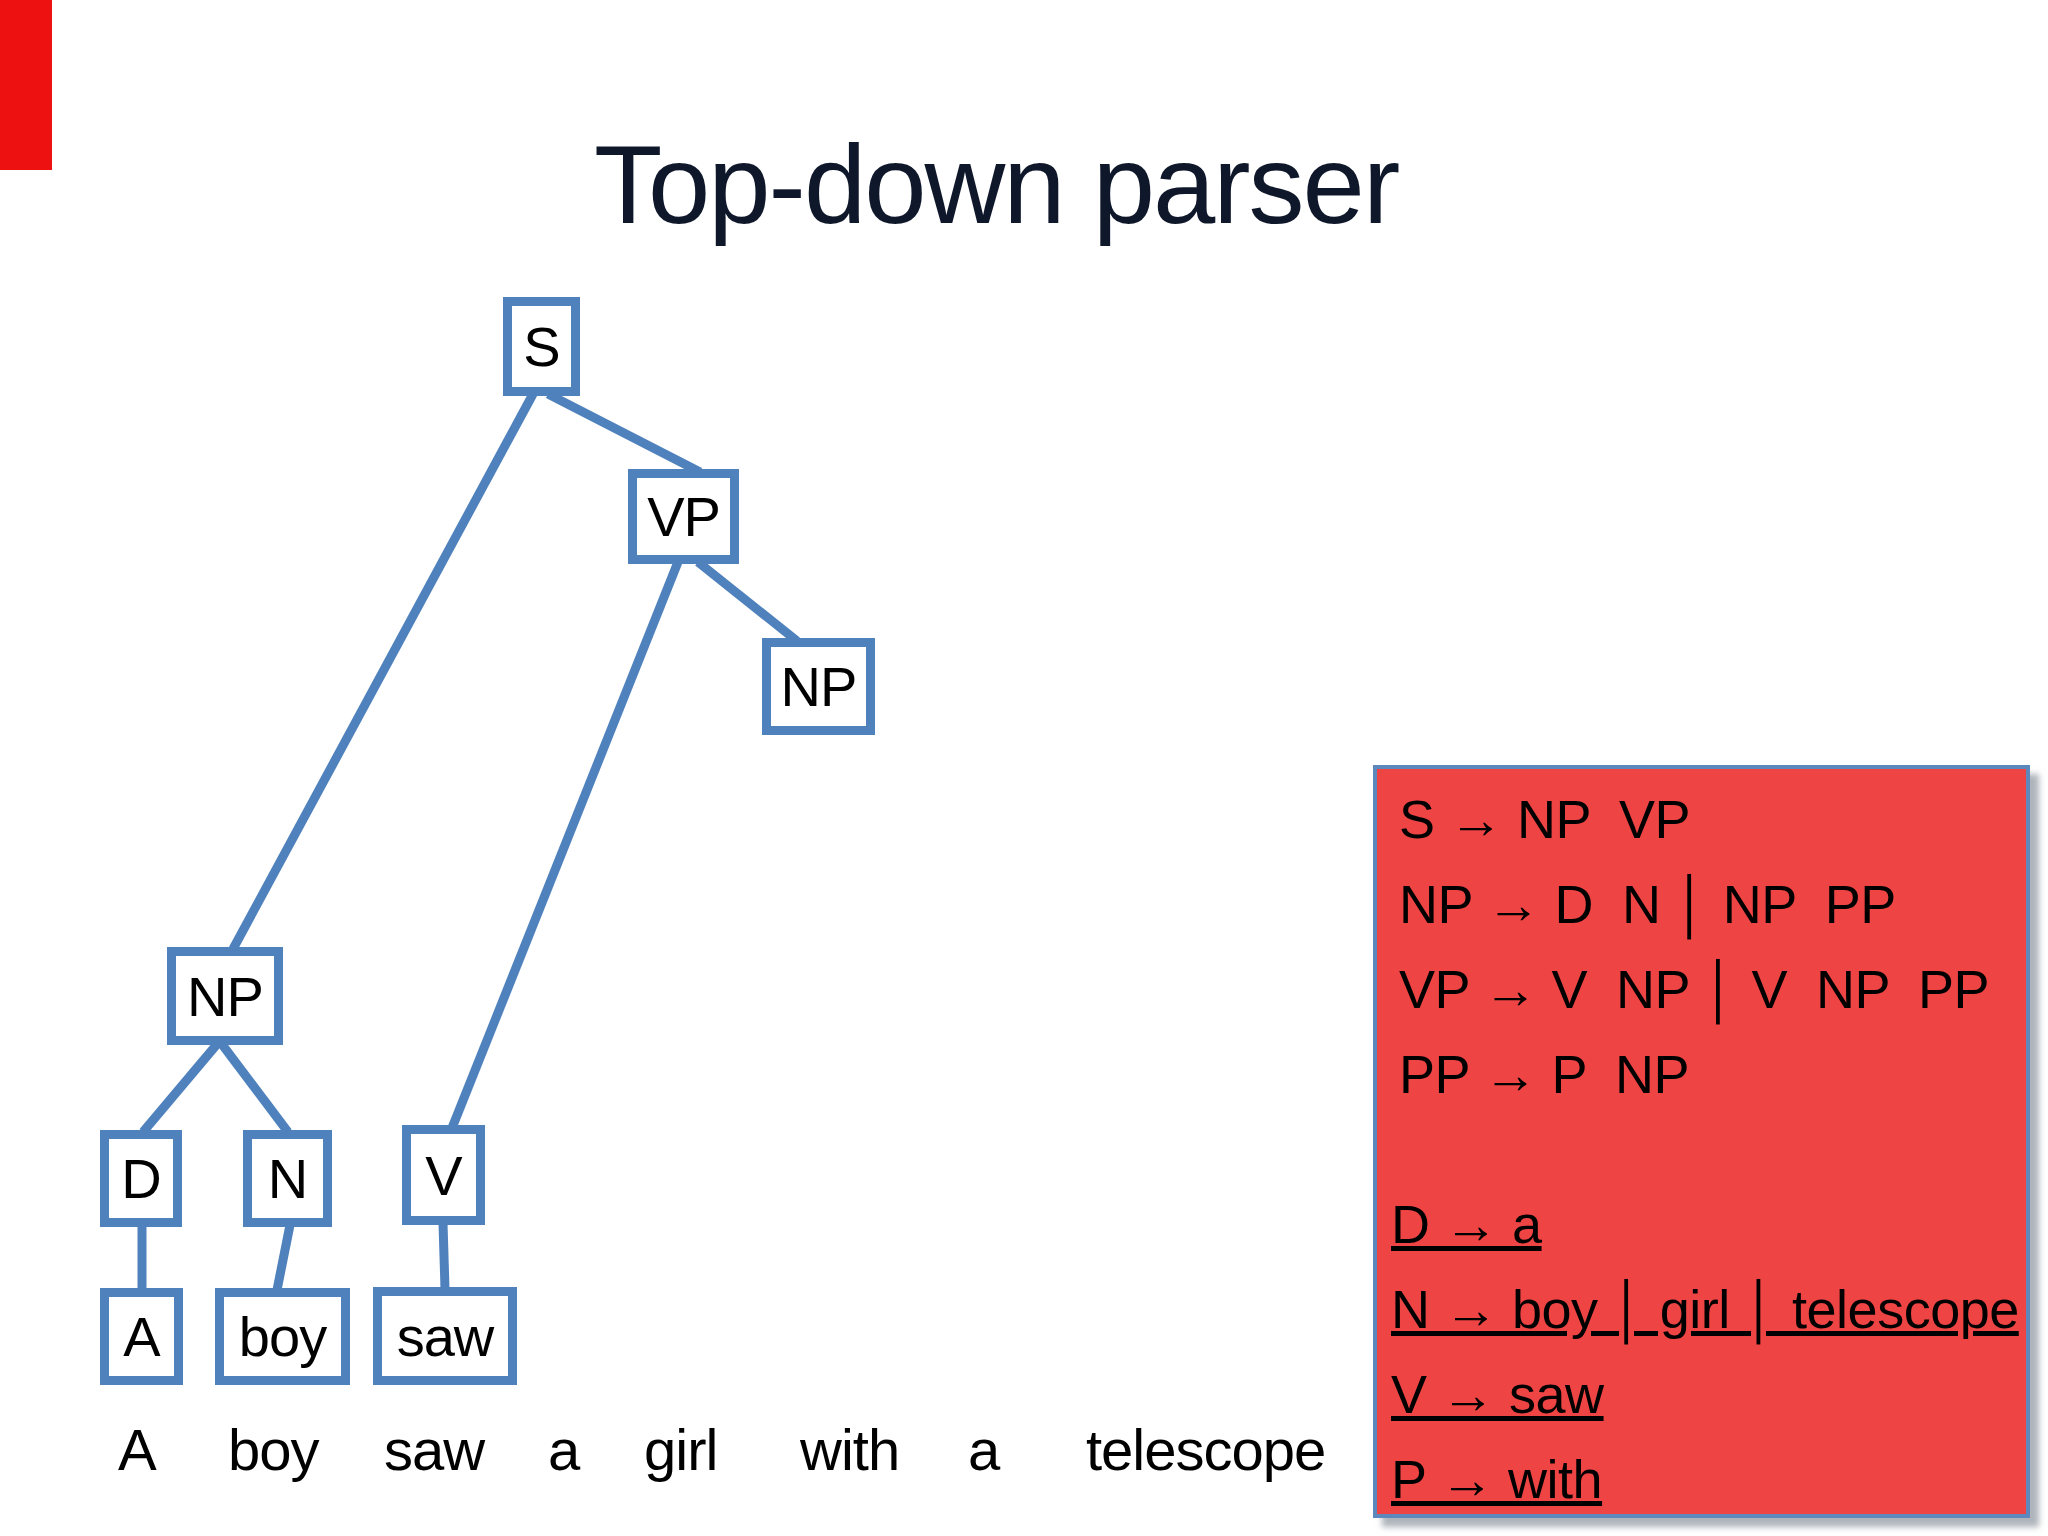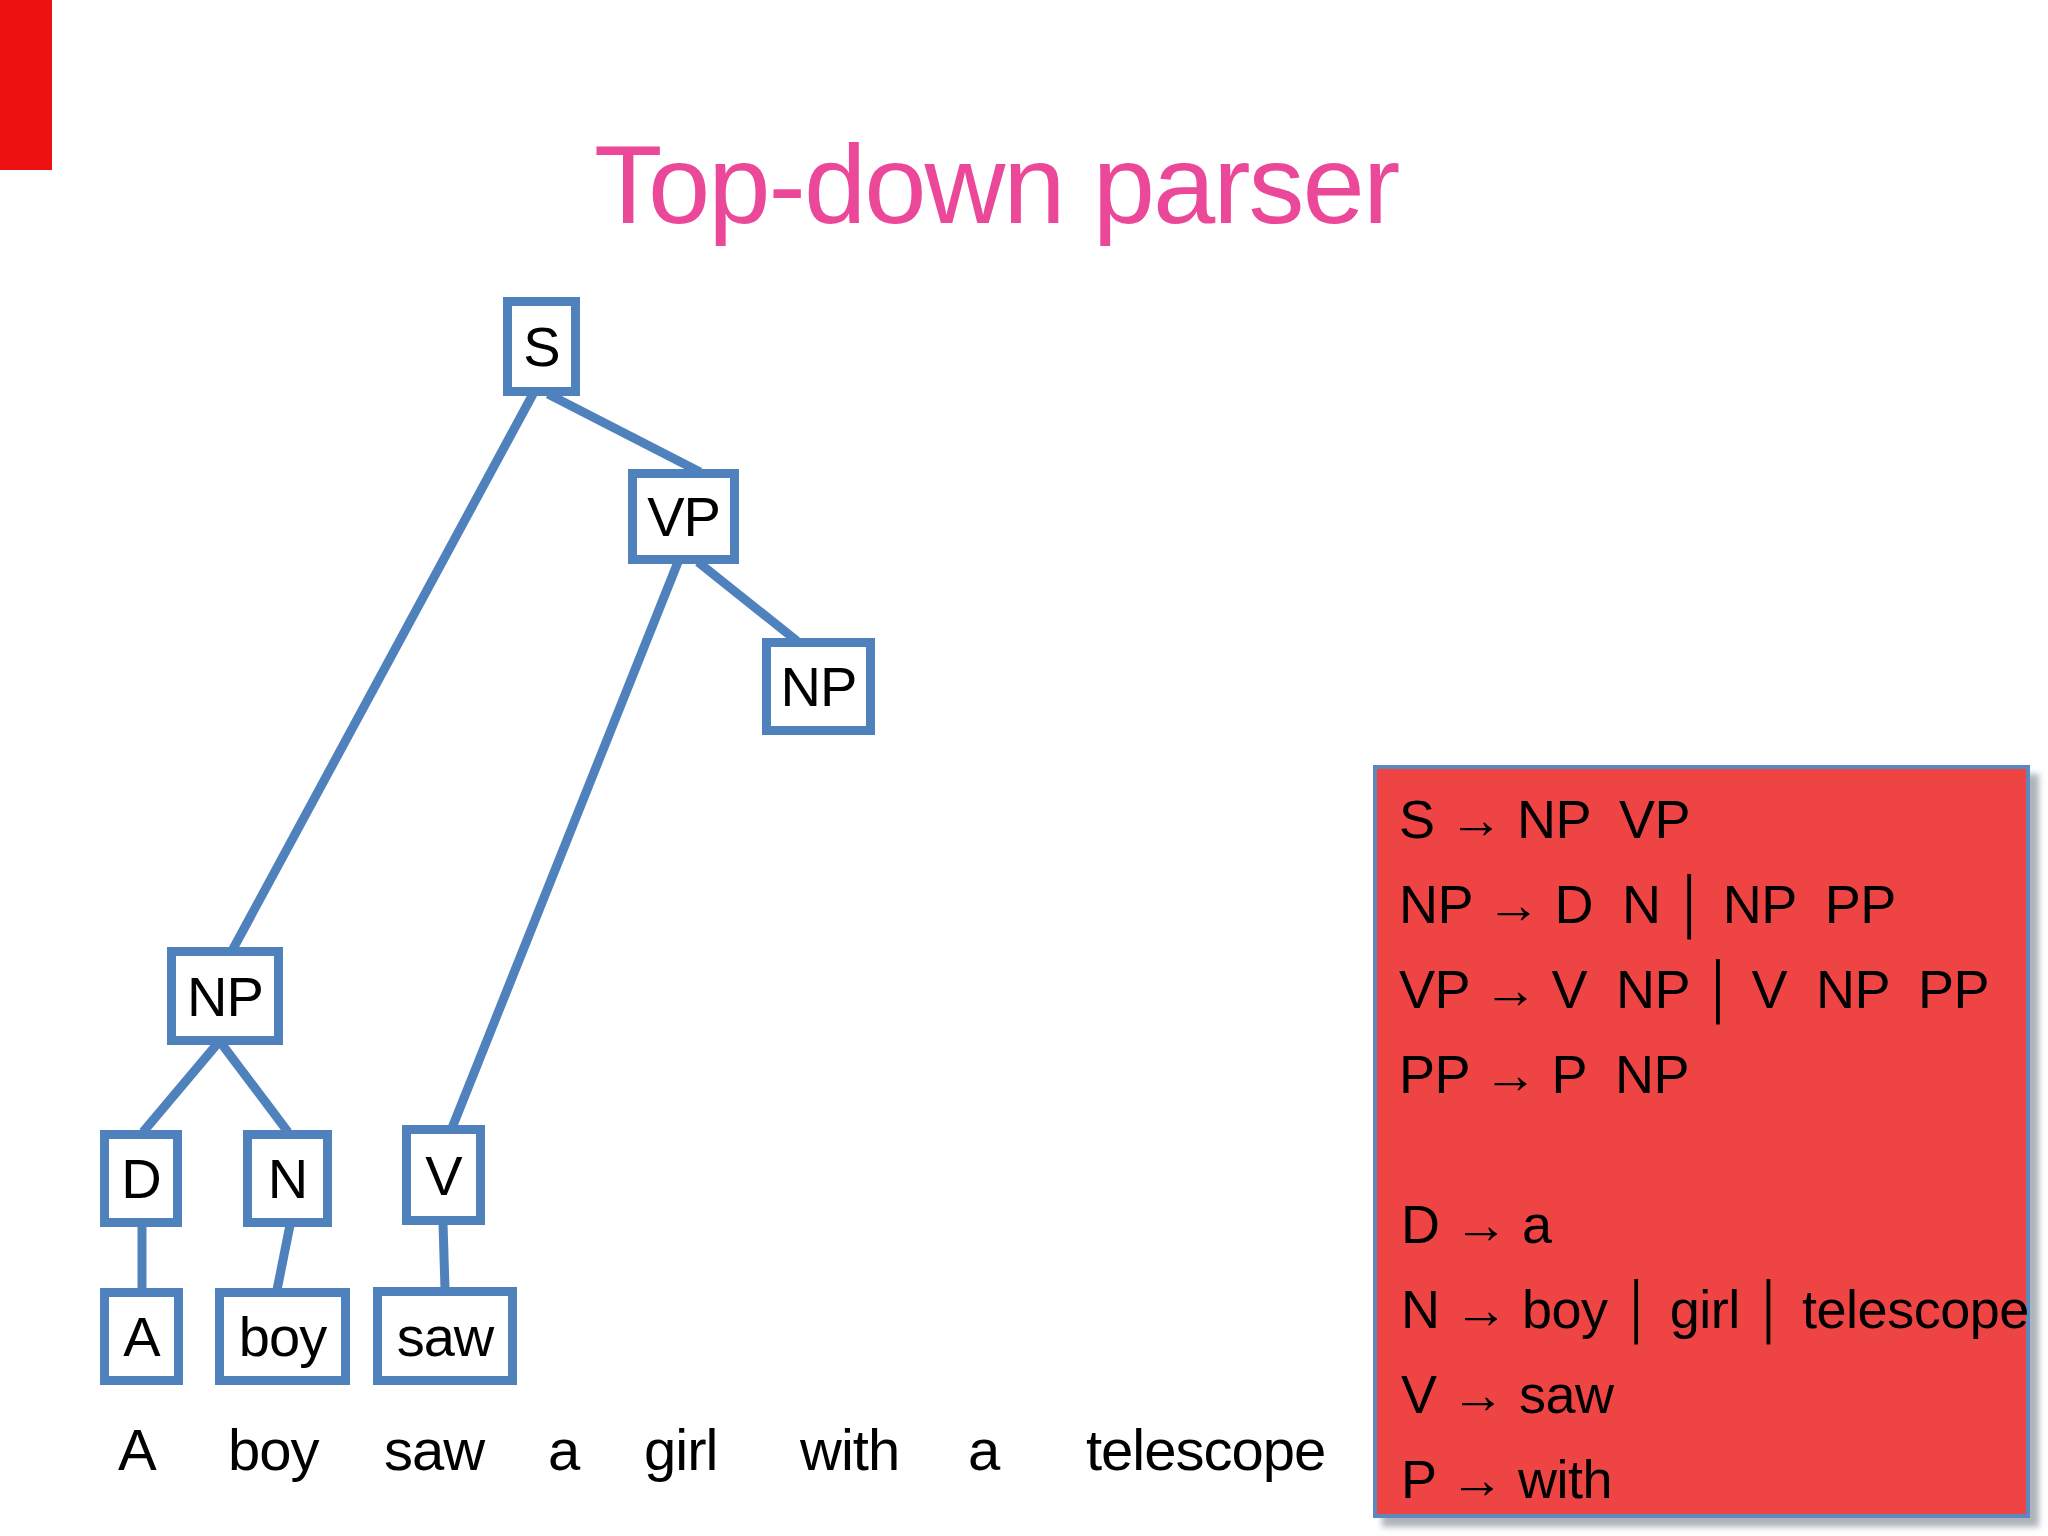--- a/index.html
+++ b/index.html
@@ -21,21 +21,21 @@
     left: 0; top: 0;
     width: 52px; height: 170px;
     background: #ee1111;
   }
 
   .slide-title {
     left: 594px; top: 120px;
     font-size: 112px;
     letter-spacing: -2px;
     white-space: nowrap;
-    color: #ec4899;
+    color: #0f172a;
   }
 
   svg.edge-layer {
     left: 0; top: 0;
     width: 2048px; height: 1536px;
     z-index: 1;
   }
 
   .tree-node {
     border: 9px solid #4f81bd;
@@ -65,21 +65,21 @@
     box-sizing: border-box;
     box-shadow: 9px 9px 6px rgba(110, 118, 132, 0.55);
     z-index: 2;
   }
   .rule-group-top {
     position: absolute;
     left: 22px; top: 8px;
   }
   .rule-group-bottom {
     position: absolute;
-    left: 24px; top: 413px;
+    left: 14px; top: 413px; text-decoration: underline;
   }
   .grammar-rule {
     font-size: 54px;
     line-height: 85px;
     white-space: pre;
     letter-spacing: -0.5px;
   }
 
   .page-number {
     left: 1896px; top: 1440px;

